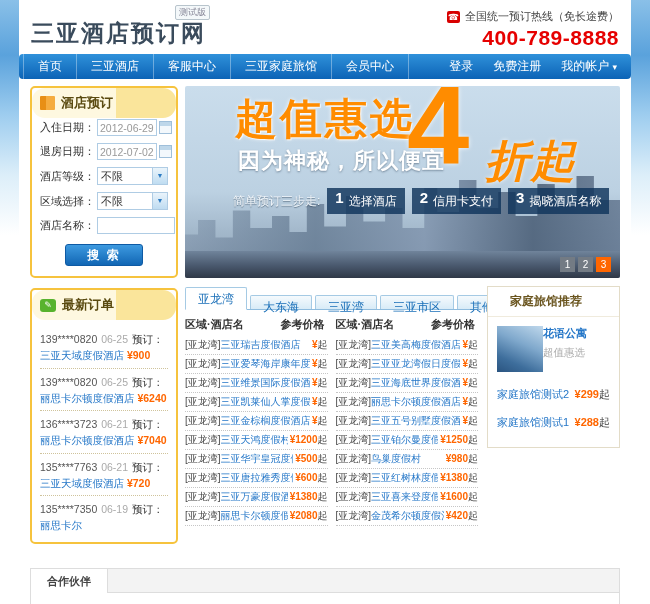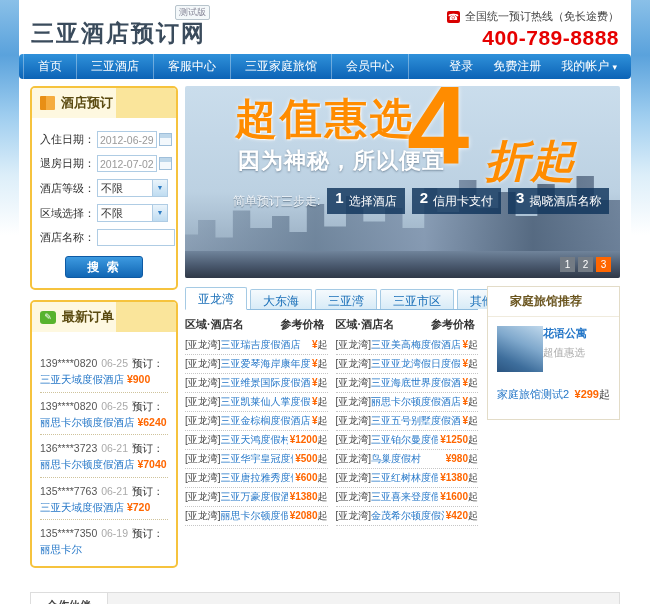--- a/index.html
+++ b/index.html
@@ -31,37 +31,37 @@
   .nav-ritem { color:#fff; font-size:12px; line-height:25px; padding:0 10px; text-decoration:none; cursor:pointer; }
   .caret { font-size:9px; }
 
   
   .main { display:flex; gap:7px; padding:7px 11px 0; }
   .sidebar { width:148px; flex:none; }
   .content { flex:1; min-width:0; }
 
   
   .sbox { border:2px solid #F6C33D; border-radius:5px; background:#fff; margin-bottom:10px; overflow:hidden; }
-  .sbox-head { position:relative; height:30px; background:linear-gradient(90deg,#FEF8E0 0,#FEF8E0 58%,#FAE59B 58%); display:flex; align-items:center; padding:0 8px; gap:6px; }
+  .sbox-head { position:relative; height:30px; background:linear-gradient(90deg,#FEF8E0 0,#FEF8E0 58%,#FAE59B 58%); display:flex; align-items:center; padding:0 8px; gap:6px;border-radius:13px; }
   .sbox-title { font-size:13px; font-weight:bold; color:#5A4A10; }
   .bld-icon { width:15px; height:14px; background:linear-gradient(90deg,#E88F15 0 6px,#F5AC3F 6px); border-radius:1px; flex:none; }
   .chat-icon { width:16px; height:13px; background:#58B32E; border-radius:3px; color:#fff; font-size:9px; line-height:13px; text-align:center; flex:none; }
 
-  .form { padding:13px 8px 4px;border-radius:26px; }
+  .form { padding:1px 8px 4px;border-radius:26px; }
   .frow { display:flex; align-items:center; margin-bottom:7px; }
   .flabel { width:57px; font-size:11px; color:#333; flex:none; }
   input.txt { width:60px; height:17px; border:1px solid #AFCCE4; font-size:10.5px; color:#999; padding:0 2px; font-family:inherit; }
   .cal { width:13px; height:13px; border:1px solid #9FBFDA; margin-left:2px; background:linear-gradient(#BED7EA 0 4px,#F3F8FC 4px); flex:none; cursor:pointer; }
   .fake-select { width:78px; height:18px; border:1px solid #AFCCE4; display:flex; align-items:center; background:#fff; cursor:pointer; }
   .fs-val { flex:1; font-size:11px; color:#333; padding-left:3px; }
   .fs-arrow { width:15px; height:16px; background:linear-gradient(#EAF4FB,#BFDCF1); border-left:1px solid #AFCCE4; color:#2E7CC3; font-size:7px; line-height:16px; text-align:center; }
   input.txt2 { width:78px; height:17px; border:1px solid #AFCCE4; font-size:11px; padding:0 2px; font-family:inherit; }
   .search-btn { display:block; margin:10px auto 6px; width:78px; height:22px; background:linear-gradient(#3D9AE0,#1166B4); border:1px solid #0E5AA4; border-radius:3px; color:#fff; font-weight:bold; font-size:12px; cursor:pointer; letter-spacing:2px; font-family:inherit; }
 
-  .orders-list { padding:18px 8px 4px; }
+  .orders-list { padding:6px 8px 4px; }
   .order-item { font-size:10.5px; line-height:1.55; padding:5px 0 4px; border-bottom:1px dotted #CFC39B; color:#333; }
   .order-item:last-child { border-bottom:none; }
   .ophone { color:#555; }
   .odate { color:#AAA; margin:0 1px; }
   .ohotel { color:#2577C8; text-decoration:none; cursor:pointer; }
   .oprice { color:#FF6600; font-weight:bold; }
 
   
   .banner { position:relative; height:192px; border-radius:2px; overflow:hidden;
     background:linear-gradient(180deg,#CADDEC 0,#BCD1E2 55%,#A4B9CC 75%,#8A9DB2 100%); }
@@ -78,21 +78,21 @@
   .step-box { background:rgba(16,52,92,.82); color:#fff; font-size:12px; padding:3px 8px 4px; white-space:nowrap; }
   .step-box b { font-size:15px; margin-right:5px; position:relative; top:-2px; }
   .banner-pager { position:absolute; right:9px; bottom:6px; display:flex; gap:3px; }
   .page-dot { width:15px; height:15px; background:#737B84; color:#fff; font-size:10px; line-height:15px; text-align:center; cursor:pointer; }
   .page-dot.active { background:#FF6600; }
 
   
   .content-lower { display:flex; gap:9px; margin-top:8px; }
   .hotels { width:293px; flex:none; }
   .region-tabs { display:flex; align-items:flex-end; border-bottom:1px solid #8FBCDE; height:24px; }
-  .tab { height:20px; line-height:22px; padding:0 12px; border:1px solid #A5CAE4; border-bottom:none; background:linear-gradient(#F5FAFD,#D8EBF7); color:#1A6FB8; font-size:12px; margin-right:3px; border-radius:2px 2px 0 0; cursor:pointer; white-space:nowrap; }
+  .tab { height:14px; line-height:22px; padding:0 12px; border:1px solid #A5CAE4; border-bottom:none; background:linear-gradient(#F5FAFD,#D8EBF7); color:#1A6FB8; font-size:12px; margin-right:3px; border-radius:2px 2px 0 0; cursor:pointer; white-space:nowrap; }
   .tab.active { background:#fff; font-weight:normal; height:23px; margin-bottom:-1px; border-bottom:1px solid #fff; position:relative; z-index:1; }
   .hotel-cols { display:flex; gap:8px; }
   .hcol { flex:1; min-width:0; }
   .thead { display:flex; justify-content:space-between; font-size:11px; font-weight:bold; color:#333; padding:7px 3px 4px 0; }
   .hrow { display:flex; align-items:center; font-size:10px; height:19px; border-bottom:1px dotted #C6C6C6; white-space:nowrap; }
   .hregion { color:#444; flex:none; }
   .hname { color:#2577C8; text-decoration:none; overflow:hidden; flex:0 1 auto; cursor:pointer; }
   .hprice { margin-left:auto; color:#FF6600; font-weight:bold; flex:none; padding-left:2px; }
   .hprice i { font-style:normal; color:#444; font-weight:normal; }
 
@@ -368,20 +368,24 @@
               <span>
                 <a class="if-name">花语公寓</a>
                 <div class="if-desc">超值惠选</div>
               </span>
             </div>
             <div class="inn-list">
                 <div class="inn-row">
                   <a class="iname">家庭旅馆测试2</a>
                   <span class="iprice">¥299<i>起</i></span>
                 </div>
+                <div class="inn-row">
+                  <a class="iname">家庭旅馆测试1</a>
+                  <span class="iprice">¥288<i>起</i></span>
+                </div>
               </div>
           </div>
         </div>
 
       </div>
     </div>
   </div>
 
   <div class="partner-box">
     <div class="pb-head">

